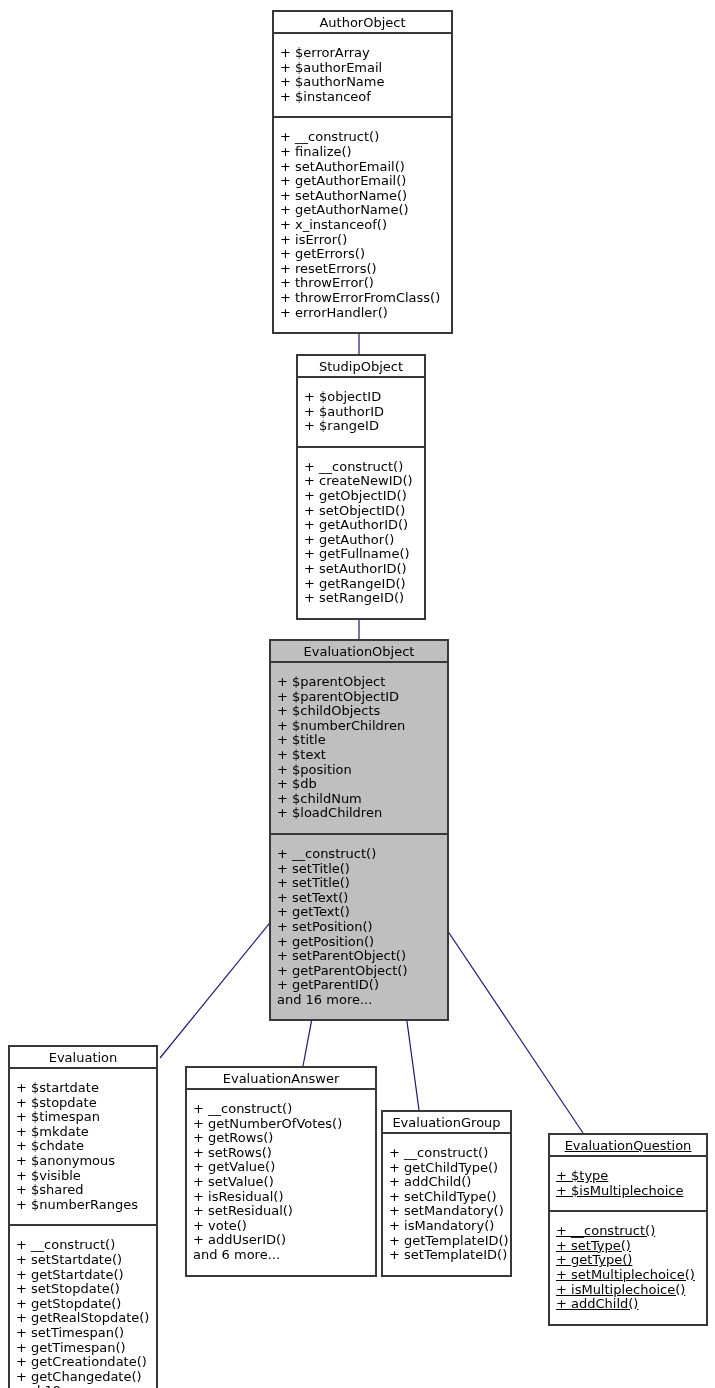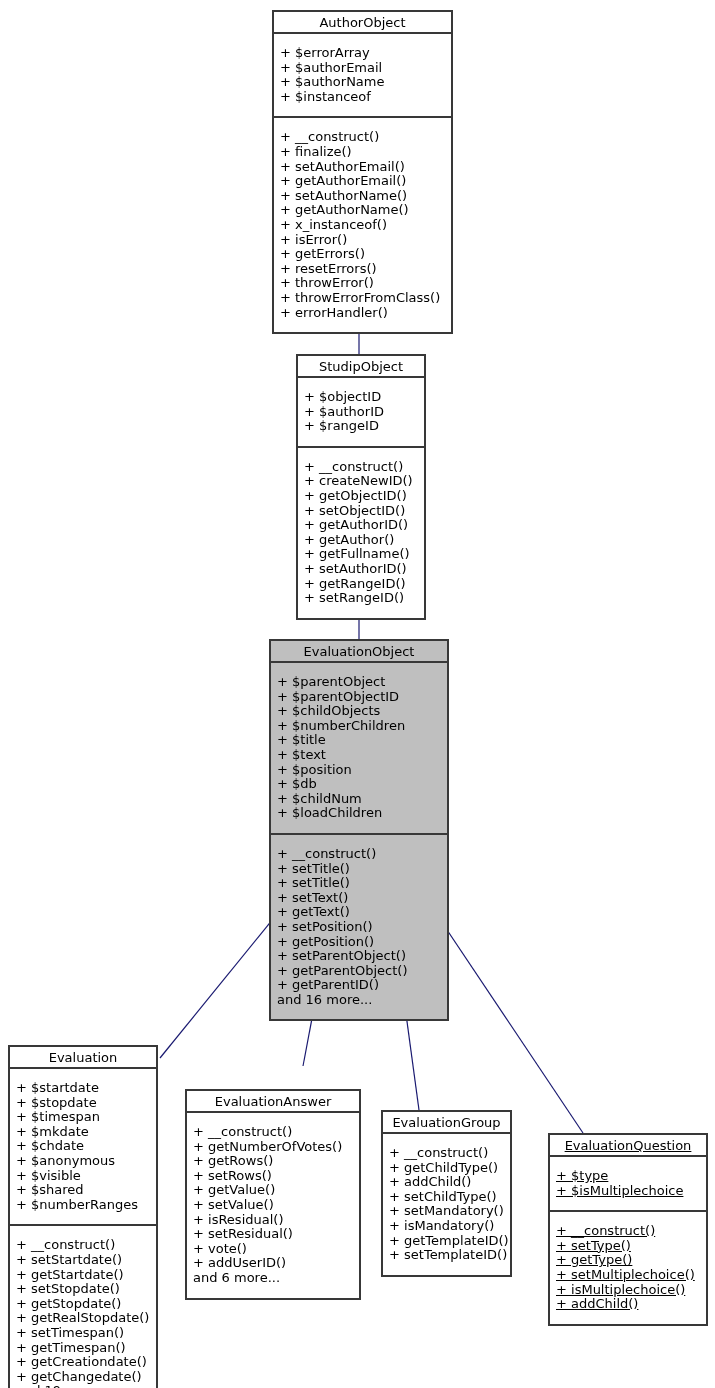--- a/index.html
+++ b/index.html
@@ -161,21 +161,21 @@
         <div class="uml-line">+ setStopdate()</div>
         <div class="uml-line">+ getStopdate()</div>
         <div class="uml-line">+ getRealStopdate()</div>
         <div class="uml-line">+ setTimespan()</div>
         <div class="uml-line">+ getTimespan()</div>
         <div class="uml-line">+ getCreationdate()</div>
         <div class="uml-line">+ getChangedate()</div>
         <div class="uml-line">and 19 more...</div>
       </div>
     </div>
-    <div class="uml-class" style="left: 185px; top: 1066px; width: 176px; margin-top: 23px;">
+    <div class="uml-class" style="left: 185px; top: 1066px; width: 192px;">
       <div class="uml-title">EvaluationAnswer</div>
       <div class="uml-section uml-methods">
         <div class="uml-line">+ __construct()</div>
         <div class="uml-line">+ getNumberOfVotes()</div>
         <div class="uml-line">+ getRows()</div>
         <div class="uml-line">+ setRows()</div>
         <div class="uml-line">+ getValue()</div>
         <div class="uml-line">+ setValue()</div>
         <div class="uml-line">+ isResidual()</div>
         <div class="uml-line">+ setResidual()</div>

